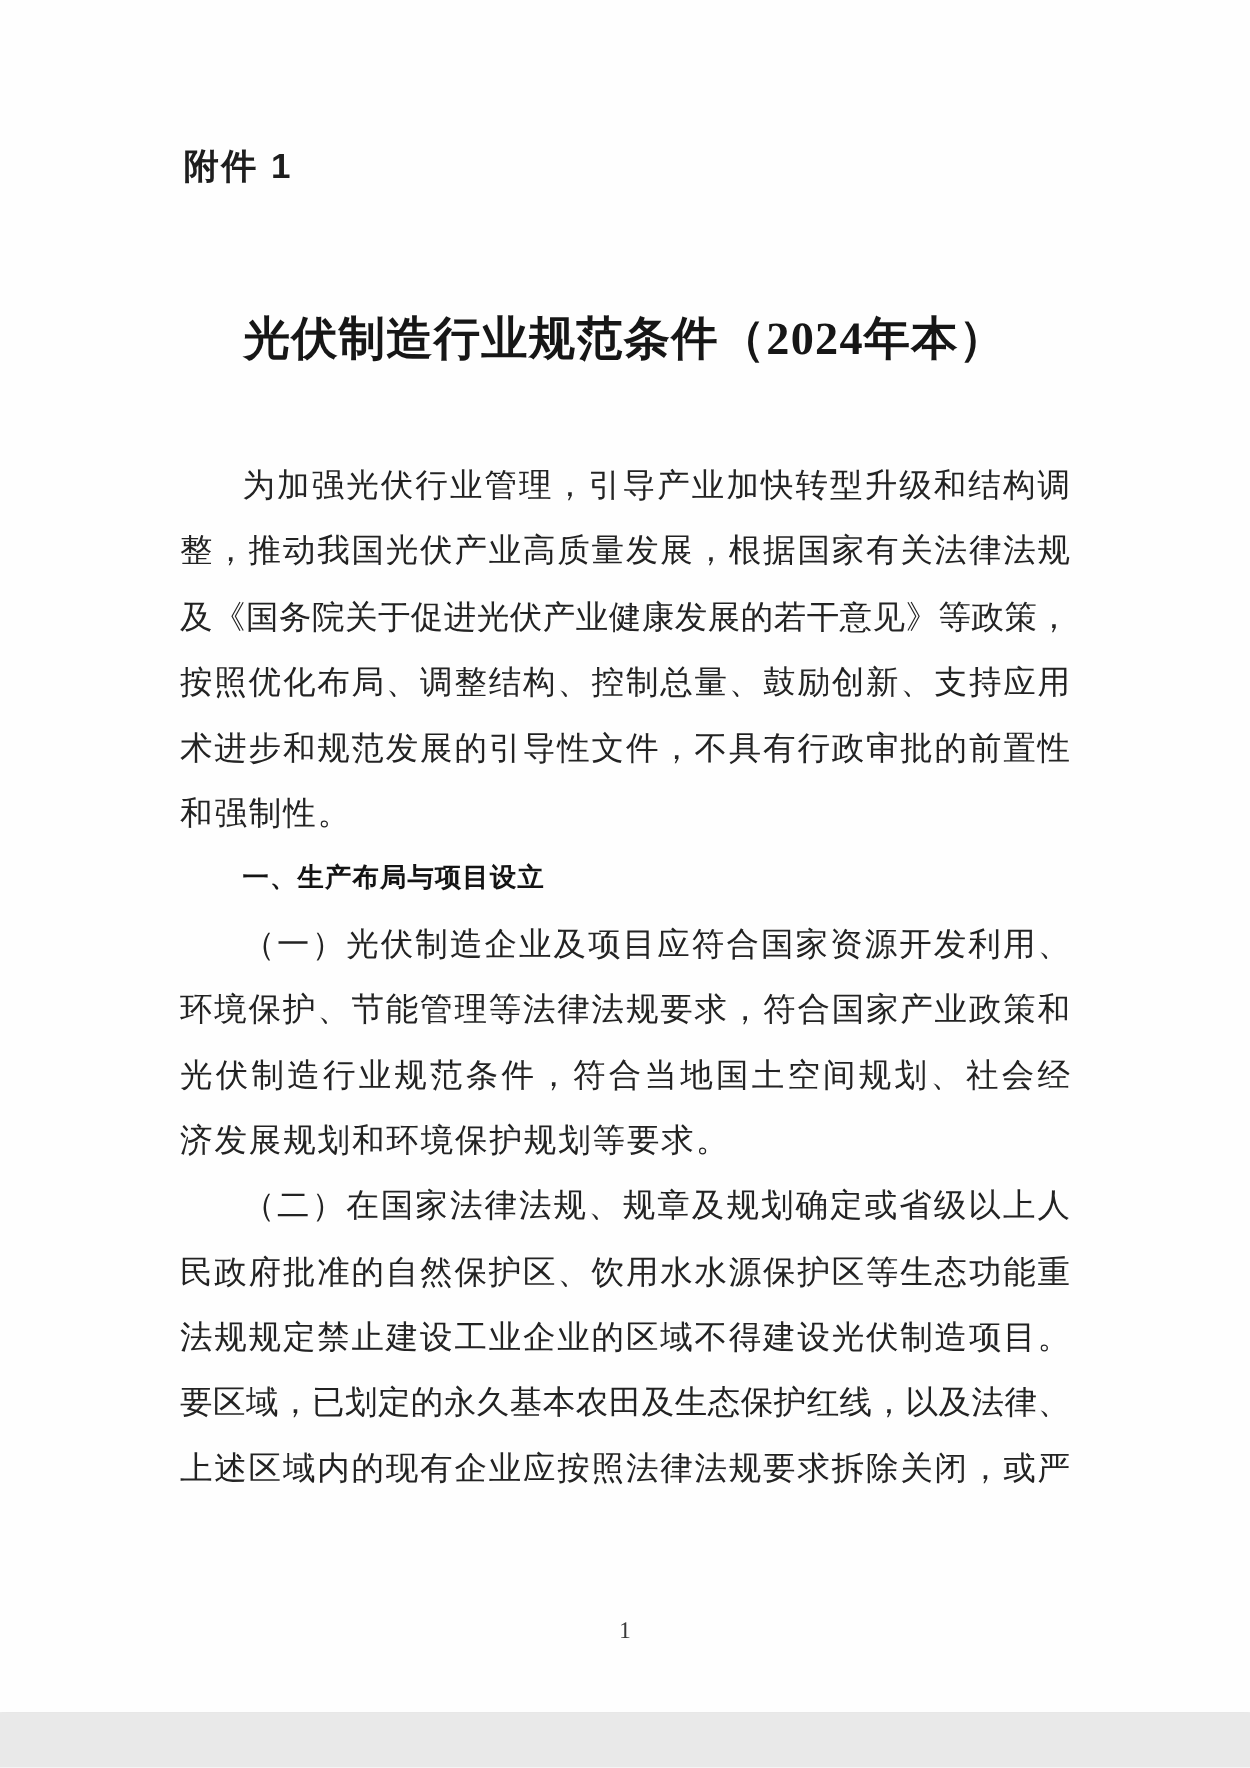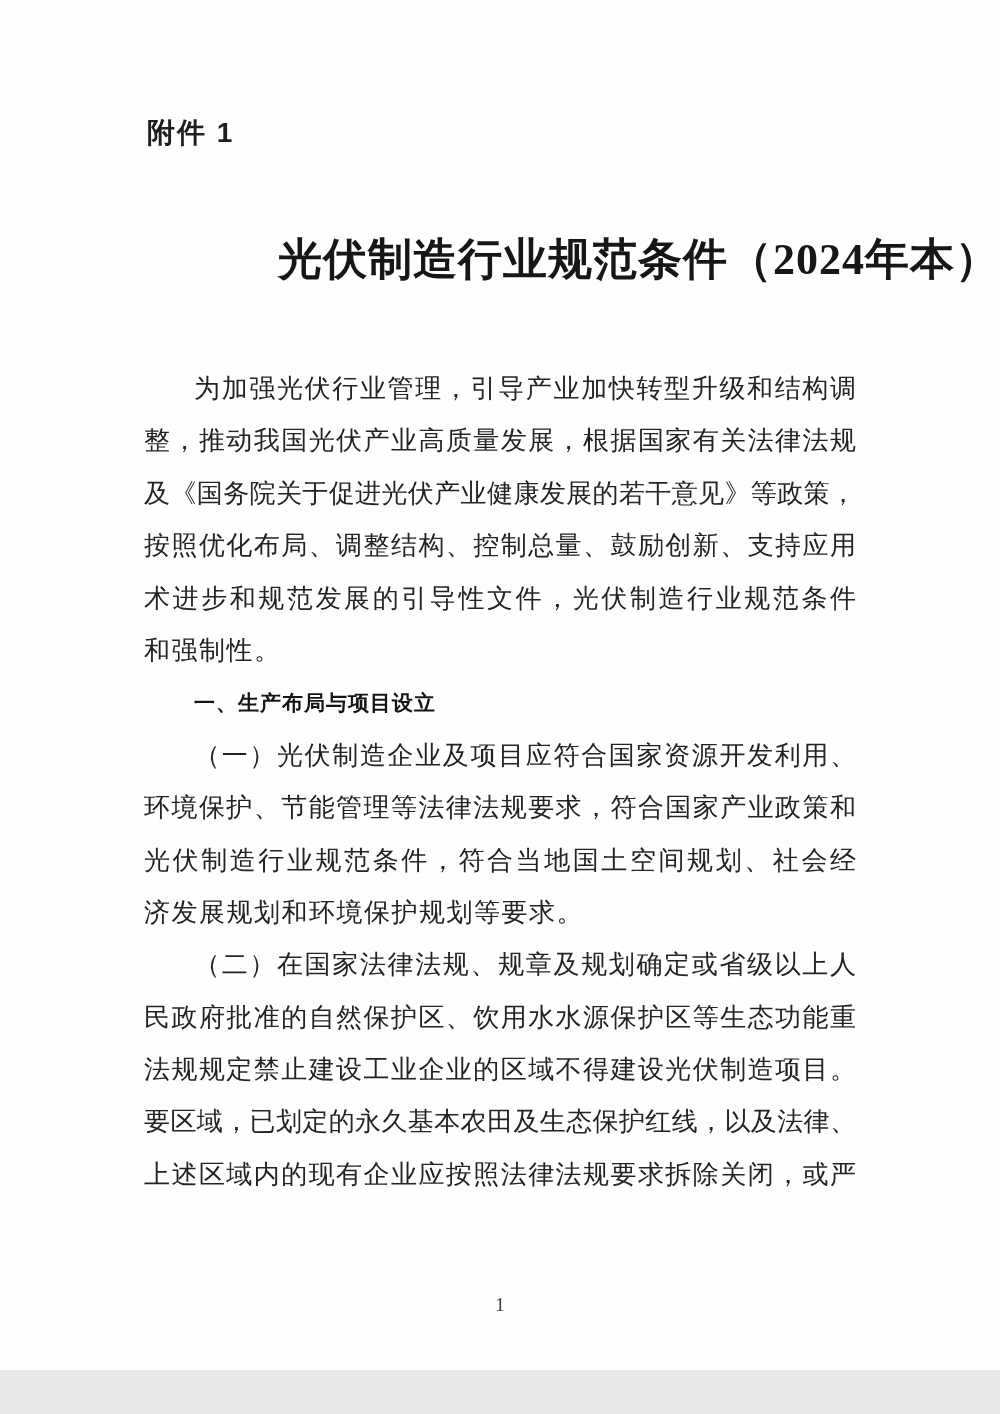--- a/index.html
+++ b/index.html
@@ -25,23 +25,23 @@
     font-family: "Liberation Sans", "DejaVu Sans", sans-serif;
     font-weight: 600;
     font-size: 28px;
     letter-spacing: 2px;
   }
   .title {
     position: absolute;
     left: 0;
     right: 0;
     top: 230px;
-    margin: 0;
-    text-align: right;
-    font-size: 44px;
+    margin: 16px;
+    text-align: center;
+    font-size: 37px;
     font-weight: bold;
     letter-spacing: 1px;
     color: #161616;
   }
   .subtitle {
     position: absolute;
     left: 0;
     right: 0;
     top: 293px;
     text-align: center;
@@ -98,21 +98,21 @@
 
   <h1 class="title">光伏制造行业规范条件（2024年本）</h1>
 
 
   <div class="doc-body">
       <div class="para body">
         <div class="line indent">为加强光伏行业管理，引导产业加快转型升级和结构调</div>
         <div class="line">整，推动我国光伏产业高质量发展，根据国家有关法律法规</div>
         <div class="line">及《国务院关于促进光伏产业健康发展的若干意见》等政策，</div>
         <div class="line">按照优化布局、调整结构、控制总量、鼓励创新、支持应用</div>
-        <div class="line">术进步和规范发展的引导性文件，光伏制造行业规范条件</div>
+        <div class="line">术进步和规范发展的引导性文件，不具有行政审批的前置性</div>
         <div class="line endline">和强制性。</div>
       </div>
       <div class="para heading">
         <div class="line indent endline">一、生产布局与项目设立</div>
       </div>
       <div class="para body">
         <div class="line indent">（一）光伏制造企业及项目应符合国家资源开发利用、</div>
         <div class="line">环境保护、节能管理等法律法规要求，符合国家产业政策和</div>
         <div class="line">光伏制造行业规范条件，符合当地国土空间规划、社会经</div>
         <div class="line endline">济发展规划和环境保护规划等要求。</div>

